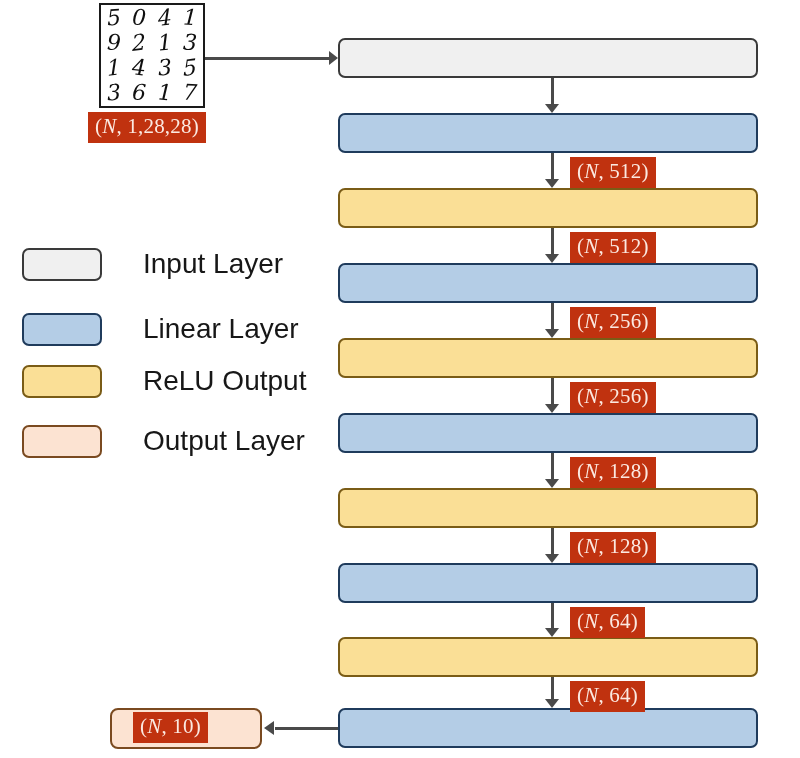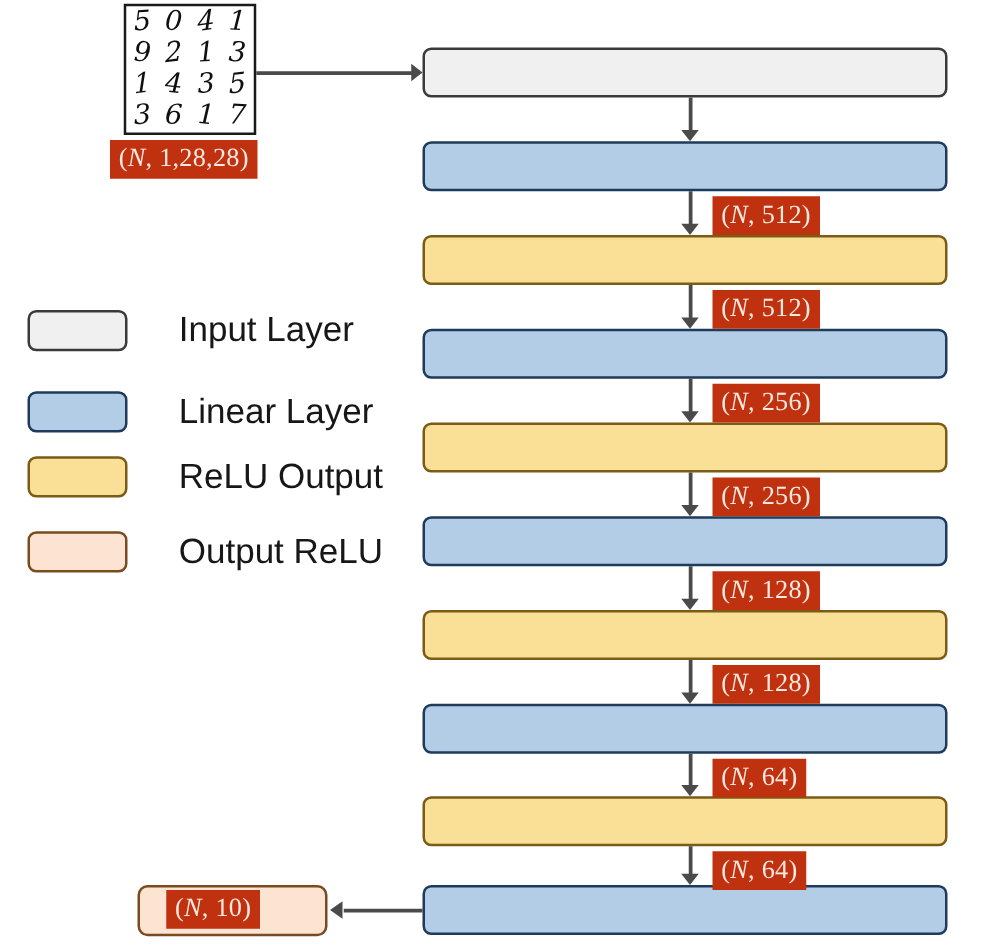--- a/index.html
+++ b/index.html
@@ -213,16 +213,16 @@
   <div class="legend-item" style="top:313px;">
     <div class="swatch linear"></div>
     <div class="legend-label">Linear Layer</div>
   </div>
   <div class="legend-item" style="top:365px;">
     <div class="swatch relu"></div>
     <div class="legend-label">ReLU Output</div>
   </div>
   <div class="legend-item" style="top:425px;">
     <div class="swatch output"></div>
-    <div class="legend-label">Output ReLU</div>
+    <div class="legend-label">Output Layer</div>
   </div>
 
 </div>
 
 </body></html>

